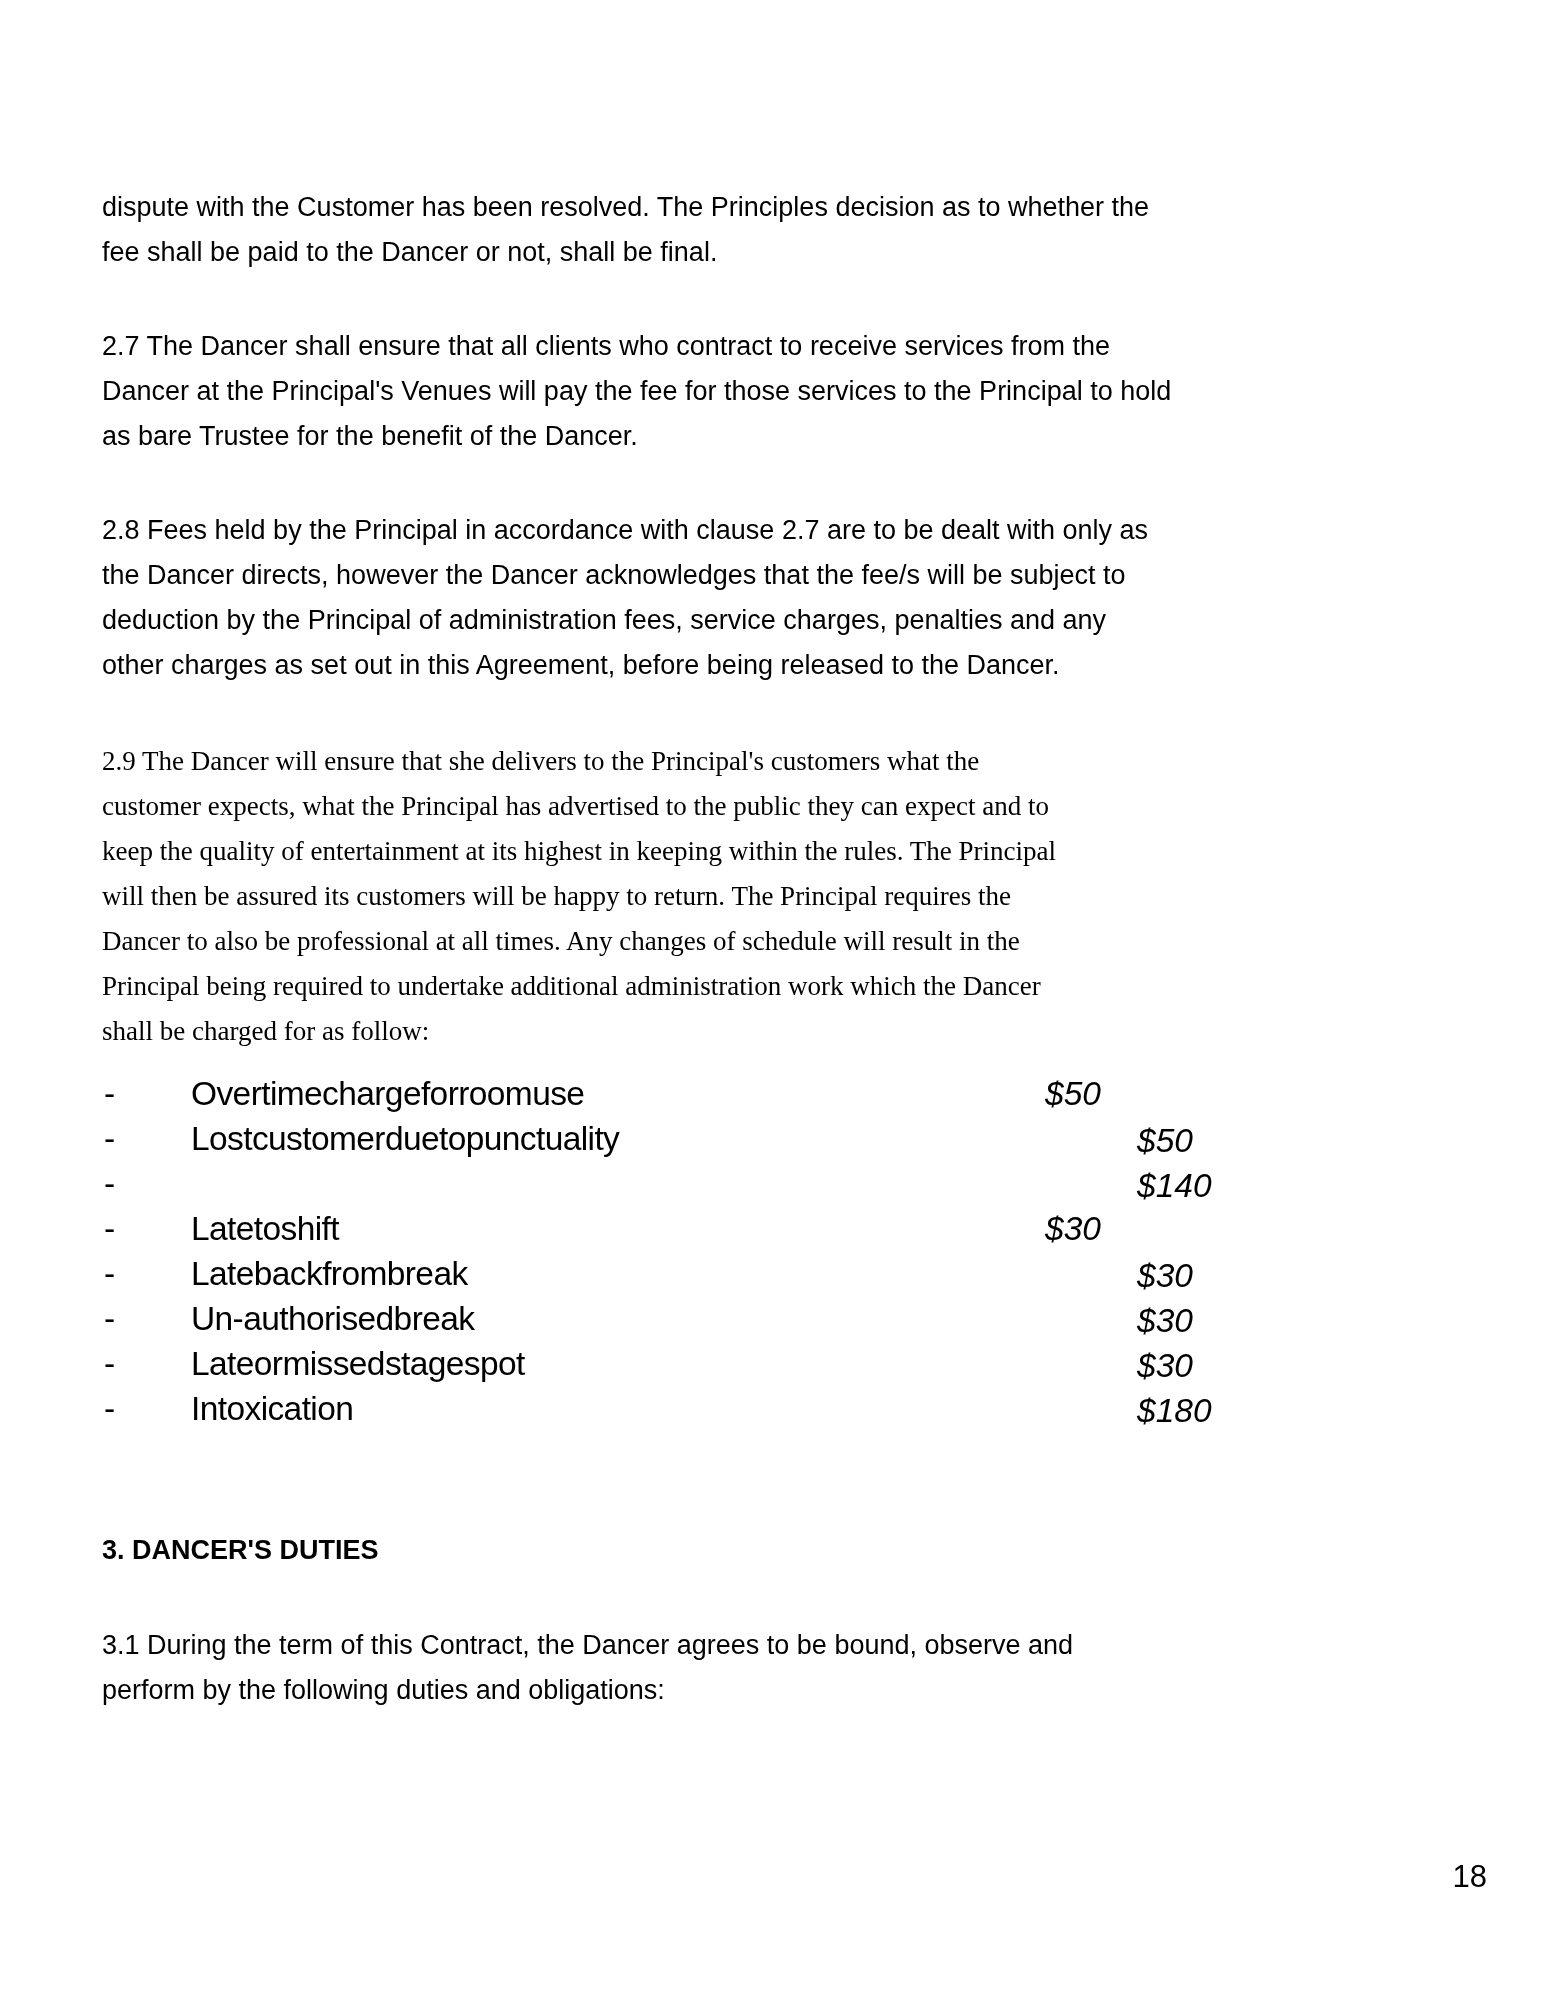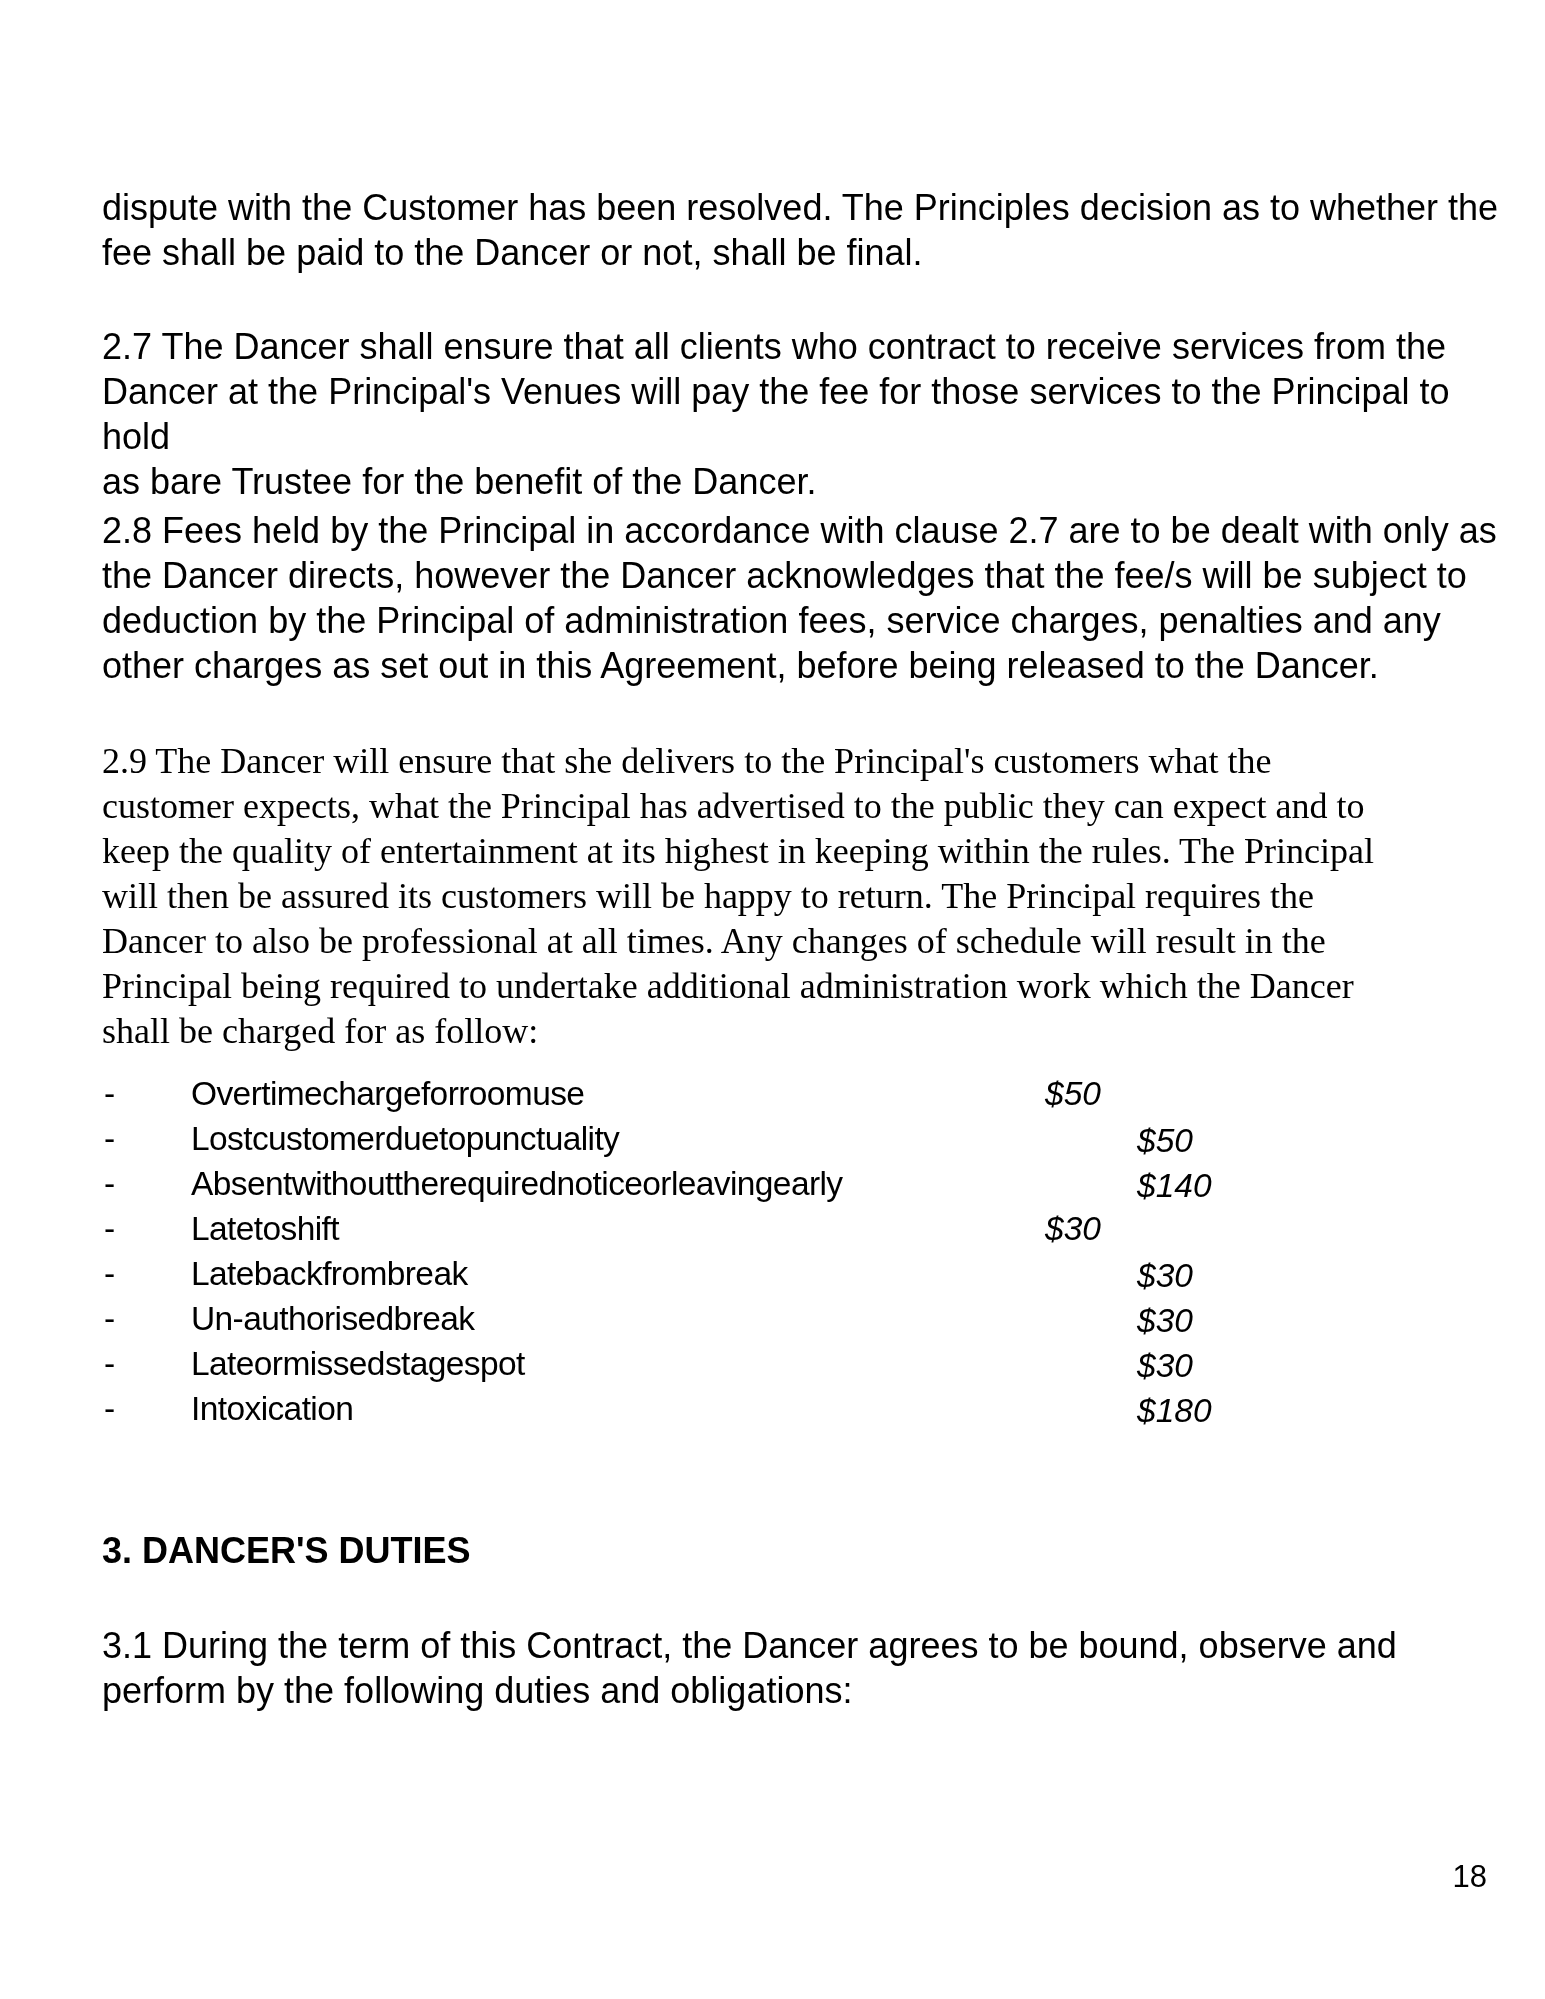--- a/index.html
+++ b/index.html
@@ -1,18 +1,18 @@
 <!DOCTYPE html>
 <html><head>
 <meta charset="utf-8">
 <style>
   html, body { margin: 0; padding: 0; background: #ffffff; }
   body { width: 1545px; height: 1999px; position: relative; overflow: hidden;
          font-family: "Liberation Sans", sans-serif; color: #000000; }
-  .para { position: absolute; left: 102px; width: 1400px; font-size: 36px;
+  .para { position: absolute; left: 102px; width: 1400px; font-size: 27px;
           line-height: 45px; margin: 0; white-space: pre-line; }
   .heading { font-weight: bold; }
   .list { position: absolute; left: 0; top: 1071px; width: 1545px; }
   .row { position: relative; height: 45px; font-size: 33.5px; line-height: 45px; }
   .dash { position: absolute; left: 104px; }
   .label { position: absolute; left: 191px; letter-spacing: -0.6px; text-align: right; }
   .amt { position: absolute; font-style: italic; }
   .amt.col-a { left: 1045px; }
   .amt.col-b { left: 1137px; top: 2px; }
   .page-num { position: absolute; right: 58px; top: 1862px; font-size: 31px; line-height: 30px; }
@@ -43,21 +43,20 @@
     <span class="label">Overtimechargeforroomuse</span>
     <span class="amt col-a">$50</span>
   </div>
   <div class="row">
     <span class="dash">-</span>
     <span class="label">Lostcustomerduetopunctuality</span>
     <span class="amt col-b">$50</span>
   </div>
   <div class="row">
     <span class="dash">-</span>
-    <span class="label">Absentwithouttherequirednoticeorleavingearly</span>
     <span class="amt col-b">$140</span>
   </div>
   <div class="row">
     <span class="dash">-</span>
     <span class="label">Latetoshift</span>
     <span class="amt col-a">$30</span>
   </div>
   <div class="row">
     <span class="dash">-</span>
     <span class="label">Latebackfrombreak</span>

